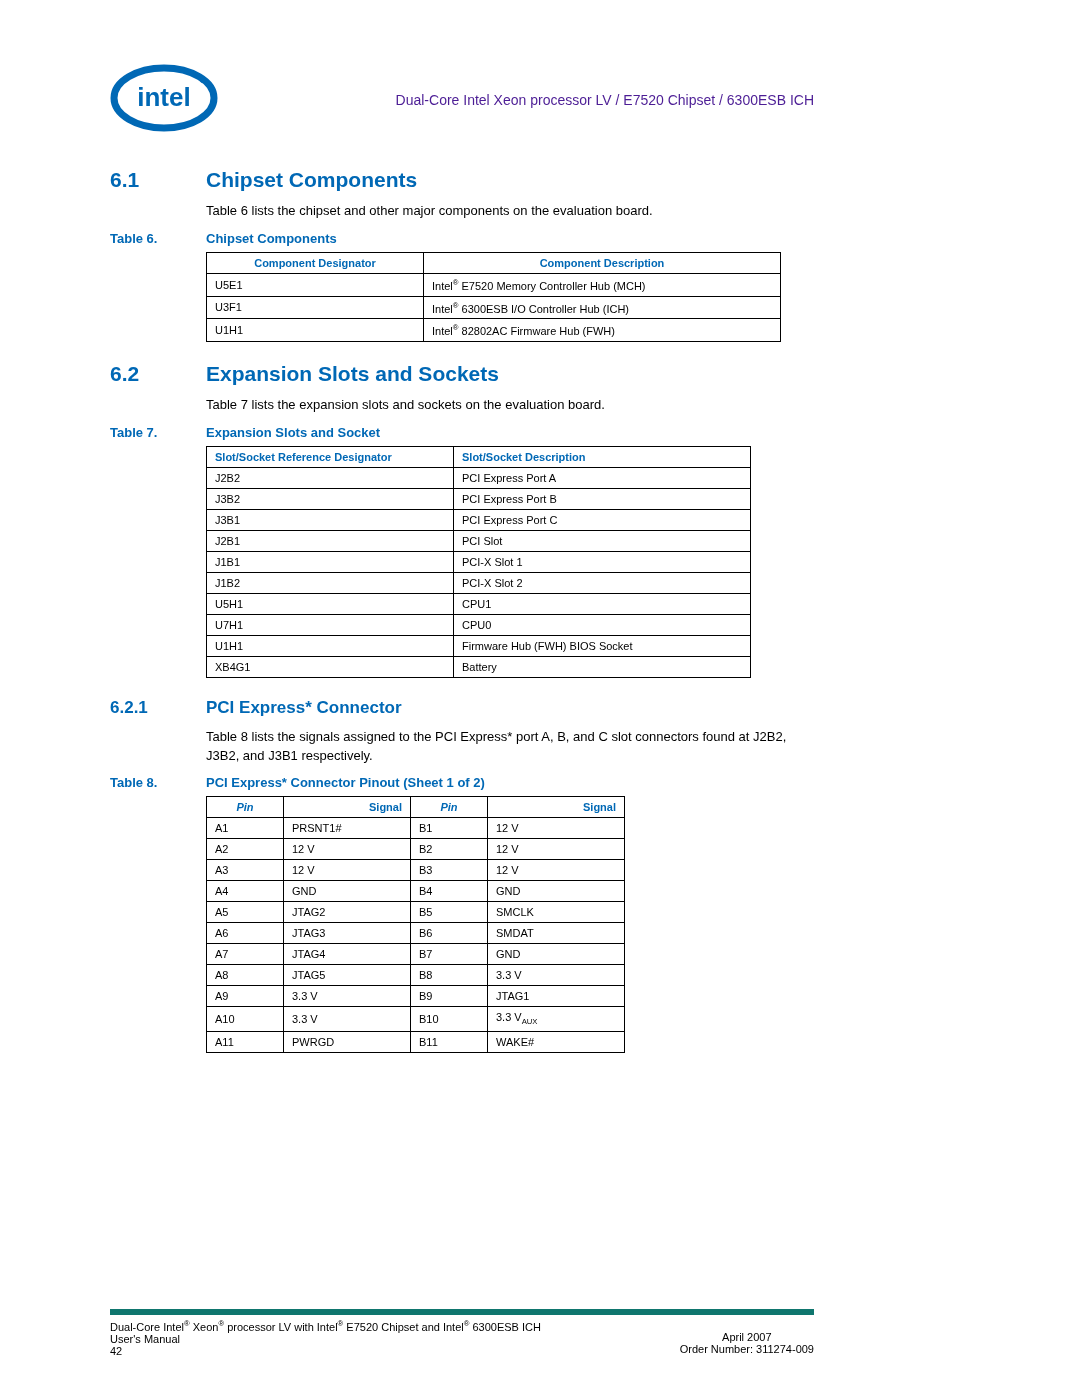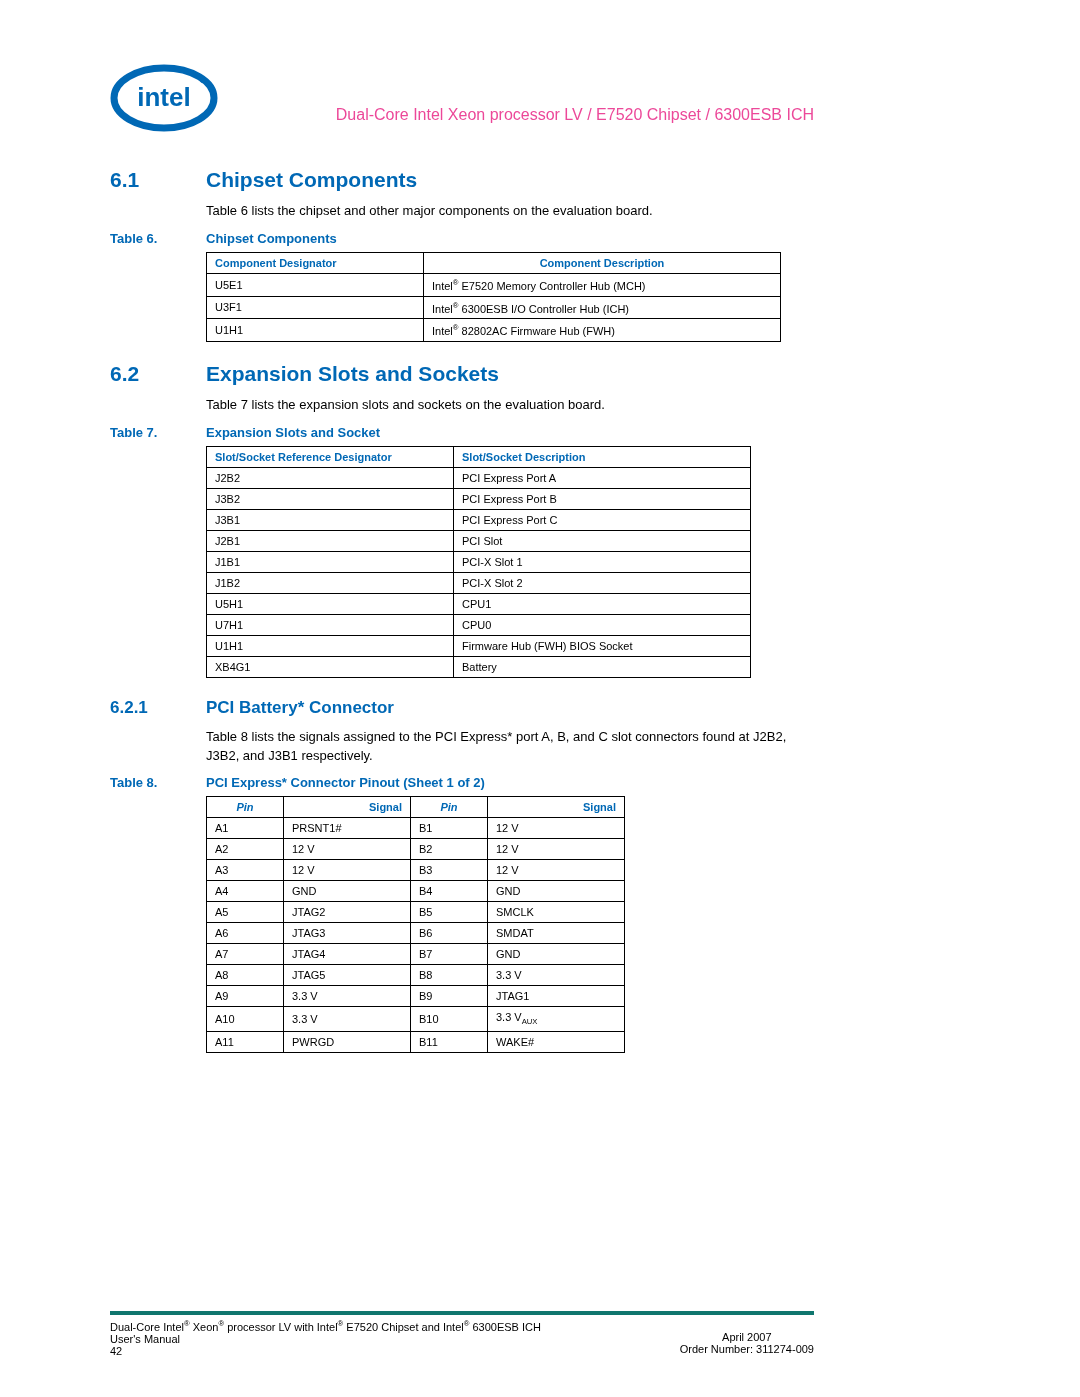--- a/index.html
+++ b/index.html
@@ -21,23 +21,23 @@
     display: flex;
     align-items: flex-end;
     justify-content: space-between;
     margin-bottom: 36px;
   }
   .logo {
     width: 108px;
     height: 72px;
   }
   .header-text {
-    font-size: 16px;
-    color: #ec4899;
-    margin-bottom: 8px;
+    font-size: 14px;
+    color: #4c1d95;
+    margin-bottom: 24px;
   }
   .section-row {
     display: flex;
     align-items: baseline;
     margin-top: 20px;
     margin-bottom: 10px;
   }
   .section-number {
     color: #0068b5;
     font-weight: bold;
@@ -91,21 +91,21 @@
     padding: 4px 8px;
     vertical-align: middle;
   }
   th {
     color: #0068b5;
     font-weight: bold;
     text-align: center;
   }
   .table6 th:nth-child(1), .table6 td:nth-child(1) { width: 200px; }
   .table6 th:nth-child(2), .table6 td:nth-child(2) { width: 340px; }
-  .table6 th:nth-child(1) { text-align: left; }
+  .table6 th:nth-child(1) { text-align: center; }
 
   .table7 th:nth-child(1), .table7 td:nth-child(1) { width: 230px; }
   .table7 th:nth-child(2), .table7 td:nth-child(2) { width: 280px; }
   .table7 th { text-align: left; padding-left: 8px;}
 
   .table8 th, .table8 td { text-align: left; }
   .table8 th:nth-child(1), .table8 td:nth-child(1) { width: 60px; }
   .table8 th:nth-child(2), .table8 td:nth-child(2) { width: 110px; }
   .table8 th:nth-child(3), .table8 td:nth-child(3) { width: 60px; }
   .table8 th:nth-child(4), .table8 td:nth-child(4) { width: 120px; }
@@ -113,21 +113,21 @@
   .table8 th:nth-child(1), .table8 th:nth-child(3) { text-align: center; font-style: italic; }
 
   sup { font-size: 0.7em; vertical-align: super; }
   sub { font-size: 0.7em; vertical-align: sub; }
 
   .footer {
     position: absolute;
     bottom: 40px;
     left: 110px;
     right: 90px;
-    border-top: 4px solid #0f766e;
+    border-top: 6px solid #0f766e;
     padding-top: 4px;
     font-size: 11px;
     color: #000;
     display: flex;
     justify-content: space-between;
   }
   .footer .fl { text-align: left; }
   .footer .fr { text-align: center; }
 </style>
 </head>
@@ -233,21 +233,21 @@
         </tr>
         <tr>
           <td>XB4G1</td>
           <td>Battery</td>
         </tr>
       </tbody>
   </table>
 
   <div class="section-row subsection-row">
     <div class="section-number">6.2.1</div>
-    <div class="section-title">PCI Battery* Connector</div>
+    <div class="section-title">PCI Express* Connector</div>
   </div>
   <div class="body-text">Table 8 lists the signals assigned to the PCI Express* port A, B, and C slot connectors found at J2B2, J3B2, and J3B1 respectively.</div>
 
   <div class="table-caption">
     <div class="cap-label">Table 8.</div>
     <div class="cap-title">PCI Express* Connector Pinout (Sheet 1 of 2)</div>
   </div>
   <table class="table8">
     <tbody>
         <tr>

